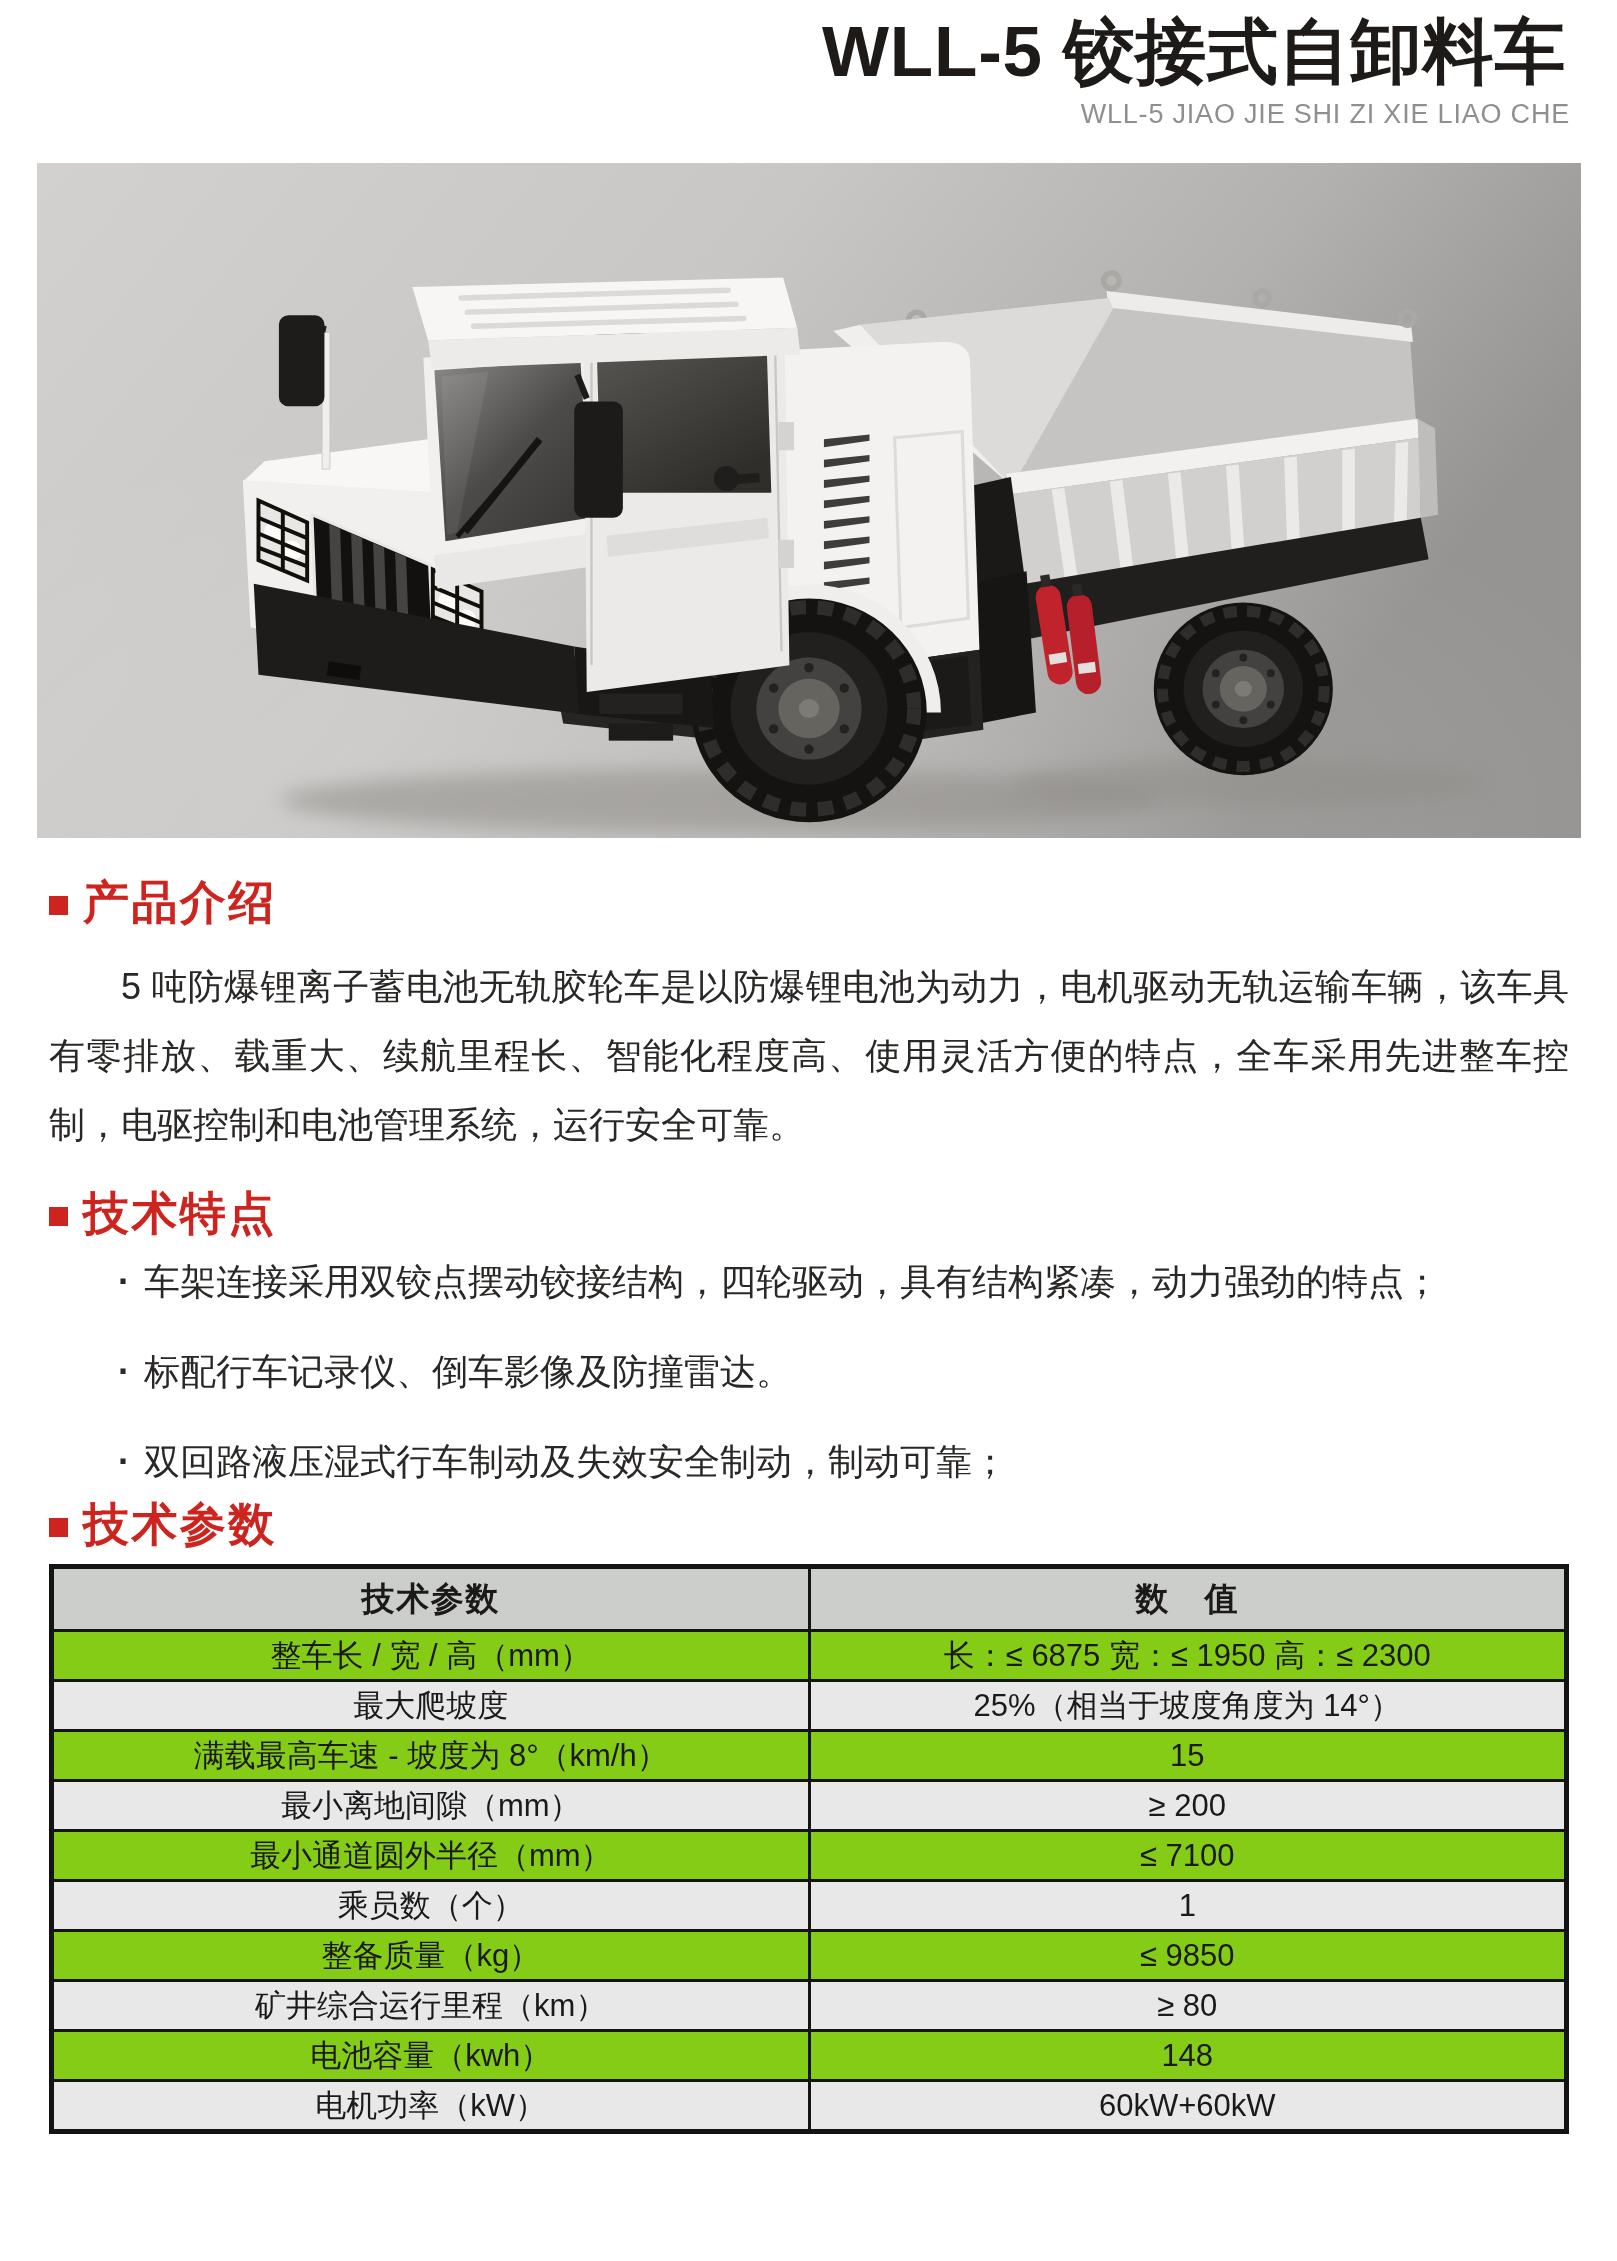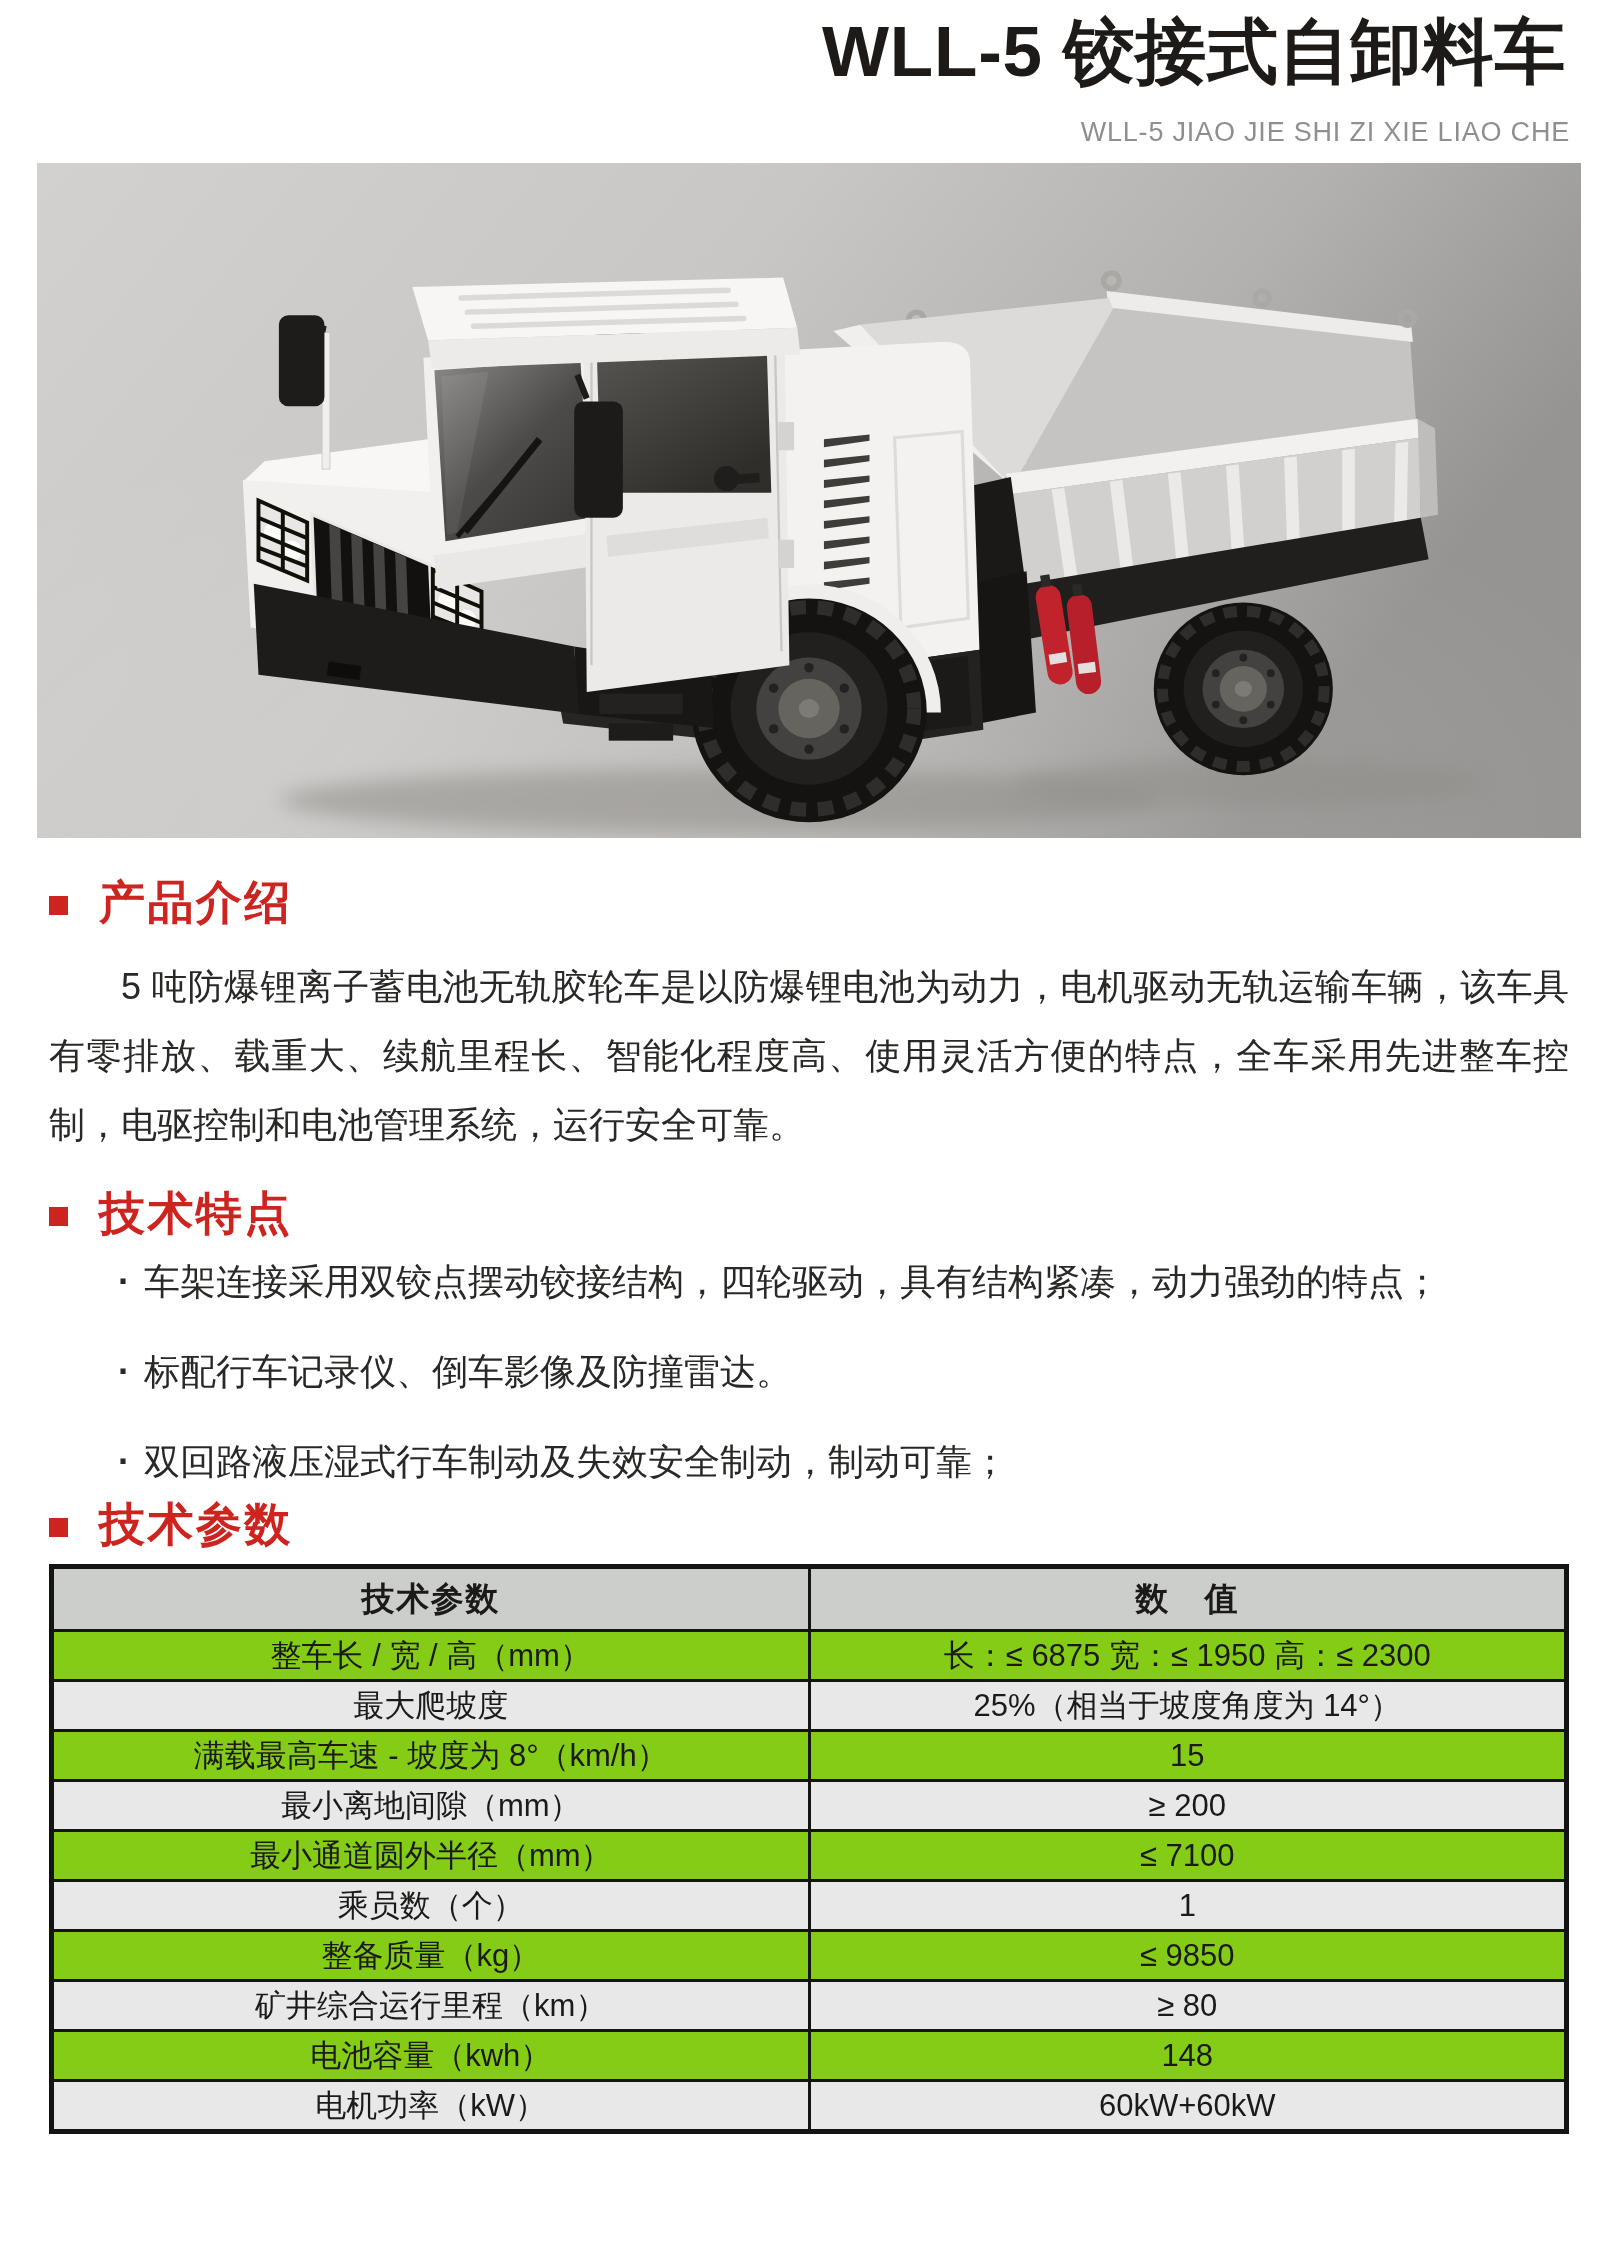--- a/index.html
+++ b/index.html
@@ -8,32 +8,32 @@
     font-family:"Liberation Sans","DejaVu Sans",sans-serif;
     color:#272523;
   }
   
   .title-block{position:absolute;top:11px;right:47px;text-align:right;}
   .title-block h1{
     margin:4px;font-size:71px;line-height:1.05;font-weight:700;
     color:#1d1a18;letter-spacing:0.8px;white-space:nowrap;
   }
   .subtitle{
-    margin-top:27px;font-size:27px;font-weight:400;color:#8f8f8f;
+    margin-top:9px;font-size:27px;font-weight:400;color:#8f8f8f;
     letter-spacing:0.8px;white-space:nowrap;
   }
   
   .photo{
     position:absolute;left:37px;top:163px;width:1544px;height:675px;
     overflow:hidden;
   }
   .photo svg{display:block;width:100%;height:100%;}
   
   .sec-head{
-    position:absolute;left:49px;display:flex;align-items:center;gap:31px;
+    position:absolute;left:49px;display:flex;align-items:center;gap:15px;
   }
   .sec-head .sq{width:19px;height:19px;background:#ce241f;flex:0 0 auto;margin-top:6.3px;}
   .sec-head .sh-text{
     font-size:46px;font-weight:800;color:#ce241f;letter-spacing:2.4px;line-height:1;
   }
   #head-intro{top:879px;}
   #head-features{top:1190px;}
   #head-specs{top:1501px;}
   
   .intro-para{

